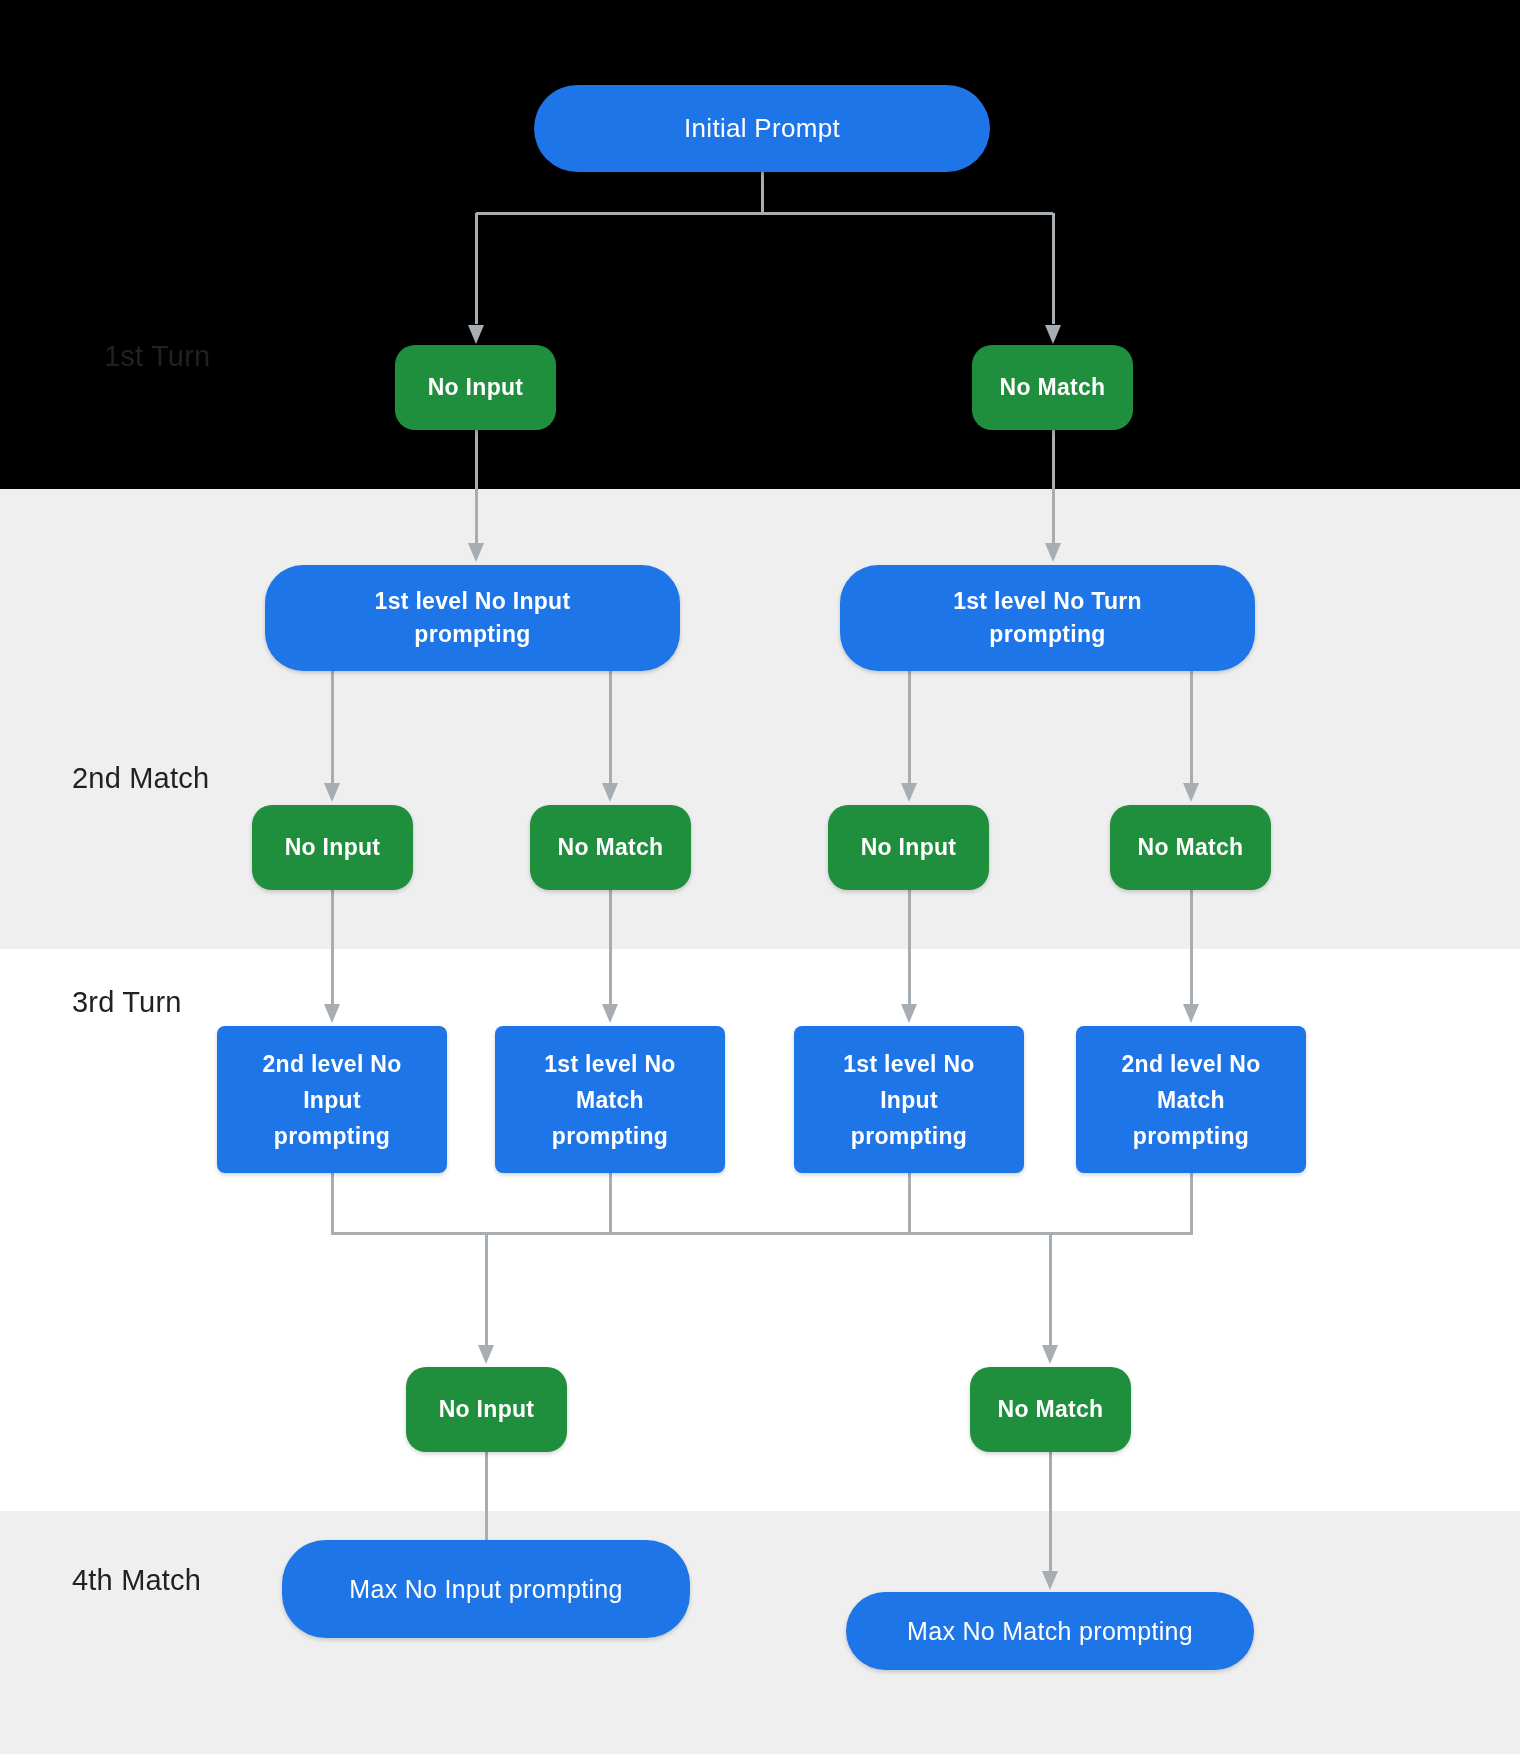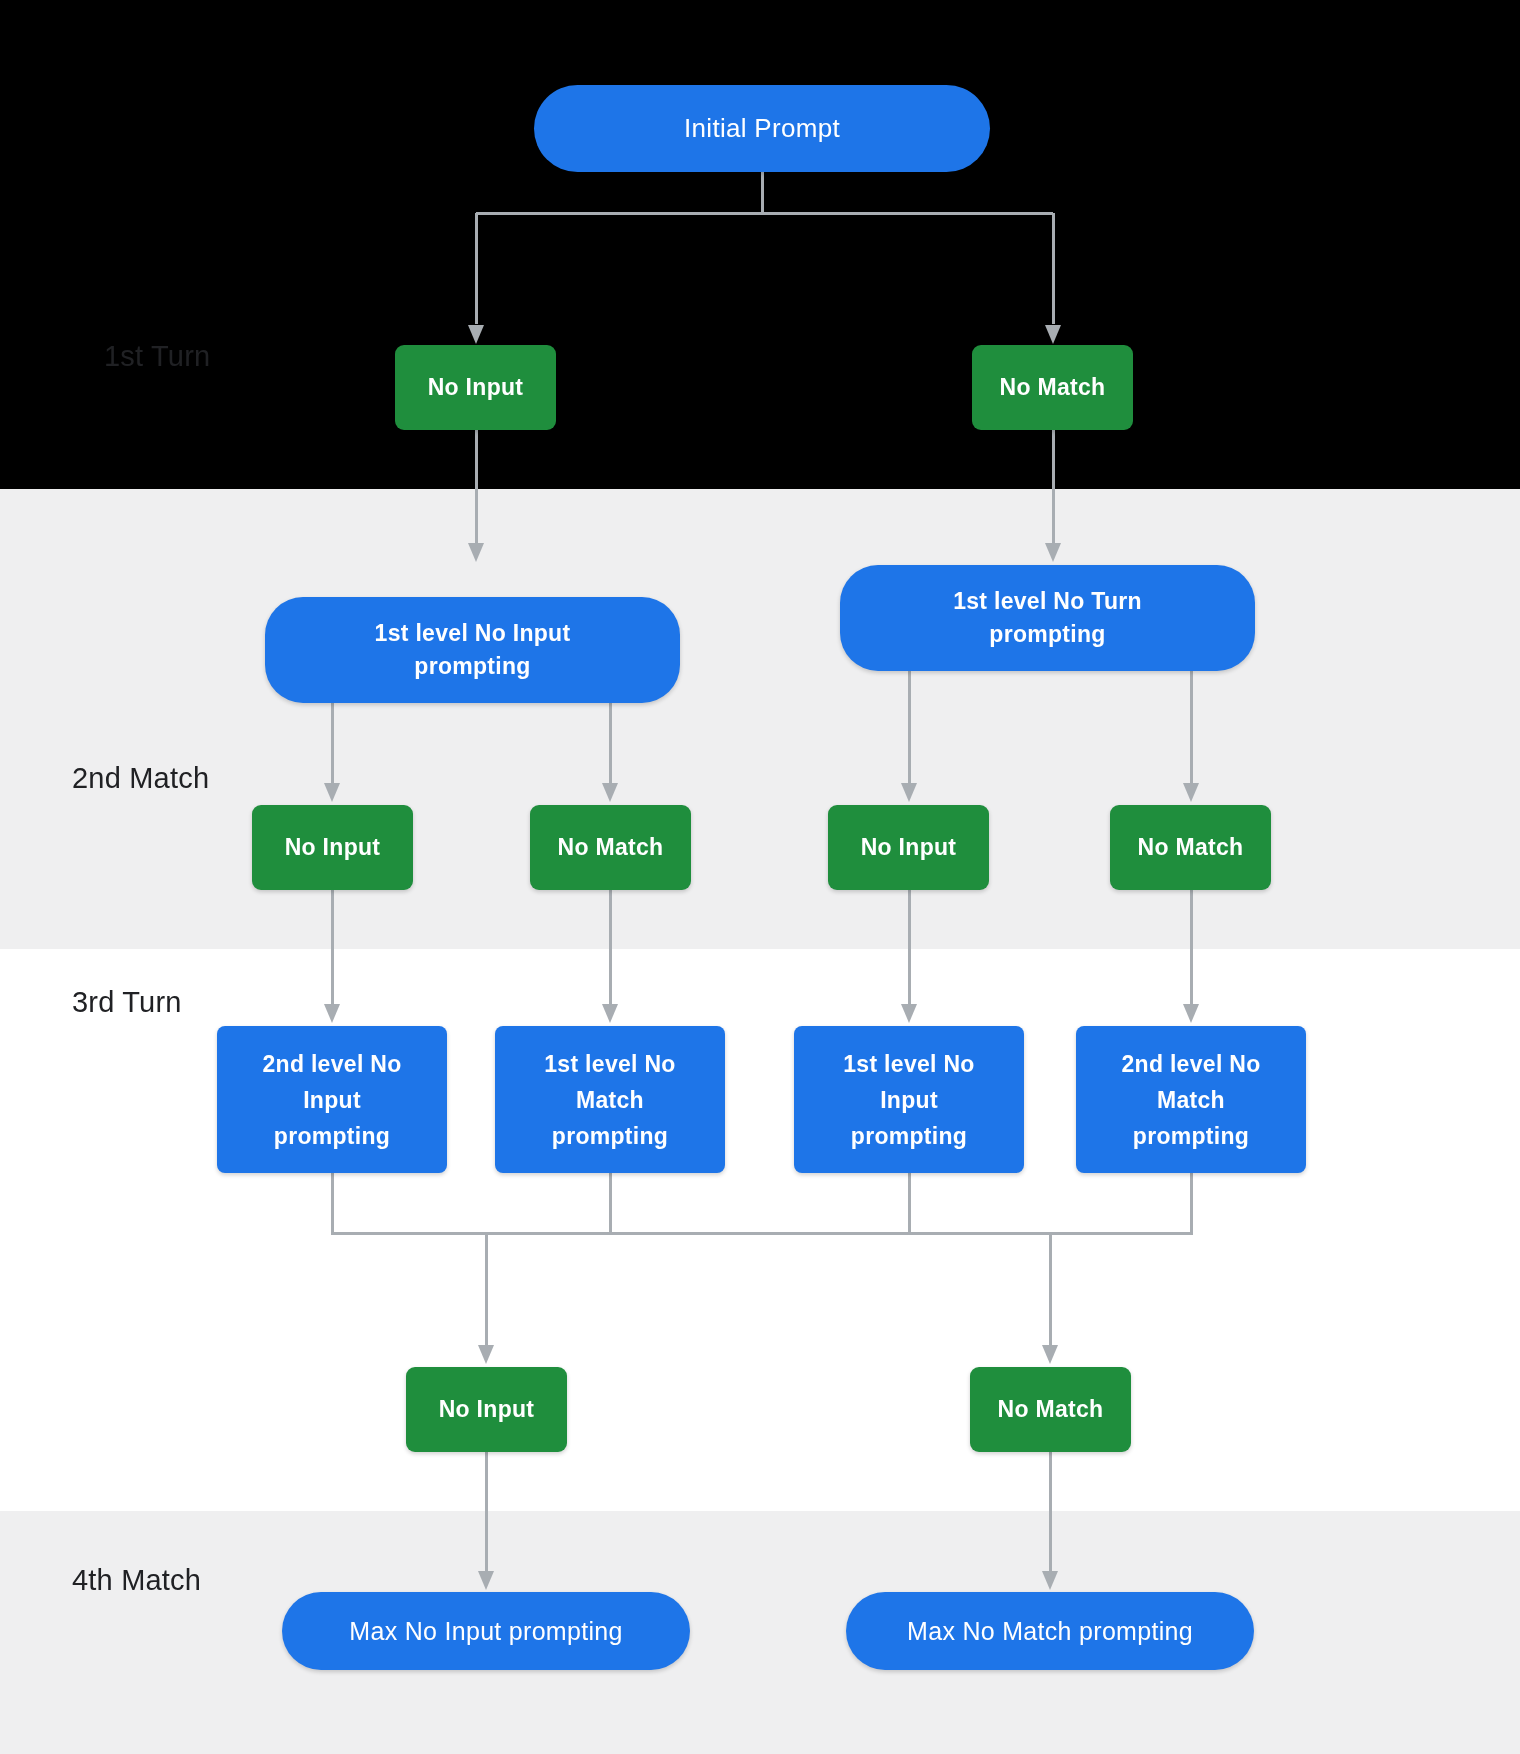--- a/index.html
+++ b/index.html
@@ -28,21 +28,21 @@
   }
   .node{
     position:absolute;
     display:flex;align-items:center;justify-content:center;
     text-align:center;color:#ffffff;
     white-space:pre-line;
     box-shadow:0 2px 4px rgba(0,0,0,.18);
     box-sizing:border-box;
   }
   .blue{background:var(--blue);}
-  .green{background:var(--green);border-radius:9px;font-size:23px;font-weight:700;letter-spacing:.3px;}
+  .green{background:var(--green);border-radius:20px;font-size:23px;font-weight:700;letter-spacing:.3px;}
   .pill{border-radius:44px;font-size:25px;font-weight:400;letter-spacing:.3px;}
   .prompt2{border-radius:38px;font-size:23px;font-weight:700;line-height:33px;letter-spacing:.3px;}
   .prompt3{border-radius:8px;font-size:23px;font-weight:700;line-height:36px;letter-spacing:.3px;}
 
   .v{position:absolute;width:3px;background:var(--arrow);}
   .h{position:absolute;height:3px;background:var(--arrow);}
   .ah{
     position:absolute;width:0;height:0;
     border-left:8px solid transparent;
     border-right:8px solid transparent;
@@ -107,21 +107,21 @@
   <div class="v" style="left:484.5px;top:1452px;height:119px;"></div>
   <div class="ah" style="left:478px;top:1571px;"></div>
   <div class="v" style="left:1048.5px;top:1452px;height:119px;"></div>
   <div class="ah" style="left:1042px;top:1571px;"></div>
 
   <div class="node blue pill" style="left:534px;top:85px;width:456px;height:87px;font-size:26px;">Initial Prompt</div>
 
   <div class="node green" style="left:395px;top:345px;width:161px;height:85px;">No Input</div>
   <div class="node green" style="left:972px;top:345px;width:161px;height:85px;">No Match</div>
 
-  <div class="node blue prompt2" style="left:265px;top:565px;width:415px;height:106px;margin-top:32px;">1st level No Input
+  <div class="node blue prompt2" style="left:265px;top:565px;width:415px;height:106px;">1st level No Input
 prompting</div>
   <div class="node blue prompt2" style="left:840px;top:565px;width:415px;height:106px;">1st level No Turn
 prompting</div>
 
   <div class="node green" style="left:252px;top:805px;width:161px;height:85px;">No Input</div>
   <div class="node green" style="left:530px;top:805px;width:161px;height:85px;">No Match</div>
   <div class="node green" style="left:828px;top:805px;width:161px;height:85px;">No Input</div>
   <div class="node green" style="left:1110px;top:805px;width:161px;height:85px;">No Match</div>
 
   <div class="node blue prompt3" style="left:217px;top:1026px;width:230px;height:147px;">2nd level No
@@ -133,16 +133,16 @@
   <div class="node blue prompt3" style="left:794px;top:1026px;width:230px;height:147px;">1st level No
 Input
 prompting</div>
   <div class="node blue prompt3" style="left:1076px;top:1026px;width:230px;height:147px;">2nd level No
 Match
 prompting</div>
 
   <div class="node green" style="left:406px;top:1367px;width:161px;height:85px;">No Input</div>
   <div class="node green" style="left:970px;top:1367px;width:161px;height:85px;">No Match</div>
 
-  <div class="node blue pill" style="left:282px;top:1592px;width:408px;height:78px;">Max No Input prompting</div>
+  <div class="node blue pill" style="left:282px;top:1540px;width:408px;height:98px;">Max No Input prompting</div>
   <div class="node blue pill" style="left:846px;top:1592px;width:408px;height:78px;text-align:center;">Max No Match prompting</div>
 
 </div>
 
 </body></html>

